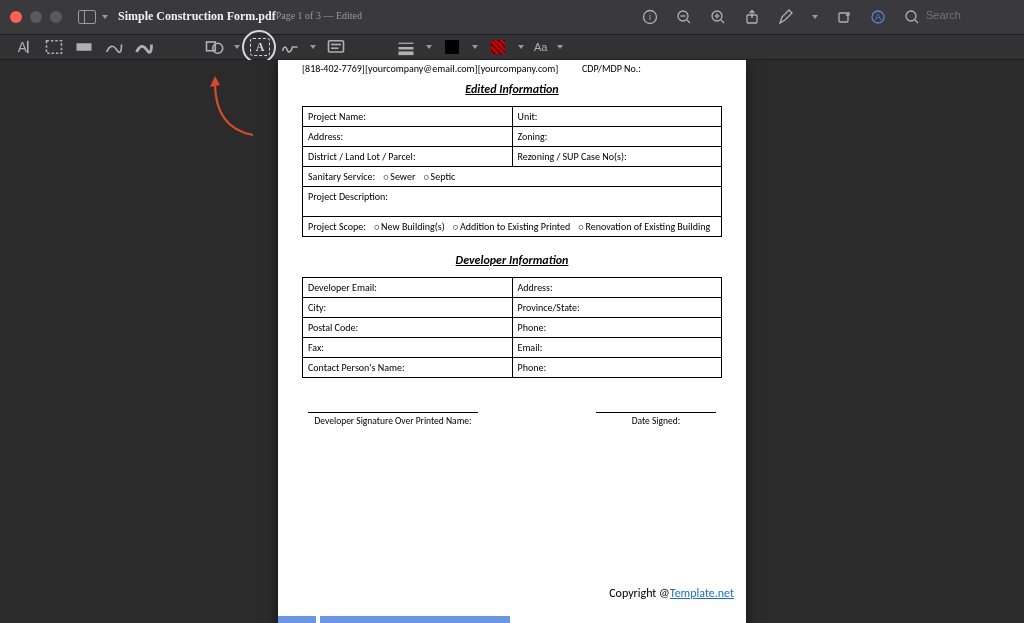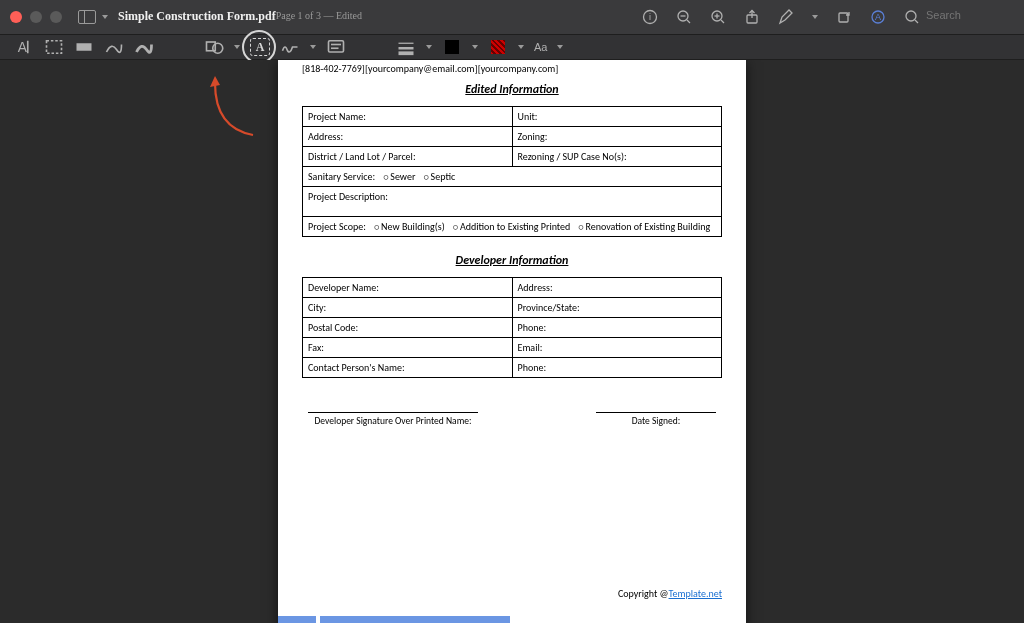--- a/index.html
+++ b/index.html
@@ -53,21 +53,21 @@
   table.form td { border:1px solid #000; padding:3px 5px; height:18px; vertical-align:top;}
   table.form td.tall { height:30px;}
   .radio-o { font-size:9px; color:#555; margin:0 2px 0 6px;}
   
   .siglines { display:flex; justify-content:space-between; margin-top:34px; padding:0 6px;}
   .sigcol { display:flex; flex-direction:column; align-items:center; }
   .sigcol .line { width:170px; border-top:1px solid #000; margin-bottom:2px;}
   .sigcol.right .line { width:120px;}
   .sigcol .lbl { font-size:9.5px;}
   
-  .copyright { position:absolute; right:24px; bottom:30px; font-size:10px;}
+  .copyright { position:absolute; right:12px; bottom:30px; font-size:12px;}
   .copyright a { color:#1a6fd1; text-decoration:underline;}
   
   .footer-bars { position:absolute; left:0; bottom:0; display:flex; gap:4px;}
   .footer-bars .b1 { width:38px; height:14px; background:#6b96e3;}
   .footer-bars .b2 { width:190px; height:14px; background:#6b96e3;}
 </style>
 </head>
 <body>
 
 <div class="titlebar">
@@ -212,20 +212,23 @@
 
 <div class="viewport">
   <div class="page">
     <div class="page-inner">
       <div class="hdr-cols">
         <div class="col">
           <span>[818-402-7769]</span>
           <span>[yourcompany@email.com]</span>
           <span>[yourcompany.com]</span>
         </div>
+        <div class="col" style="text-align:left; min-width:140px;">
+          <span>CDP/MDP No.:</span>
+        </div>
       </div>
 
       <div class="section-h">Edited Information</div>
 
       <table class="form">
         <tbody>
             <tr>
           <td style="width:50%"><span>Project Name:</span></td>
           <td><span>Unit:</span></td>
         </tr>
@@ -256,21 +259,21 @@
           </td>
         </tr>
       </tbody>
         </table>
 
       <div class="section-h">Developer Information</div>
 
       <table class="form">
         <tbody>
             <tr>
-          <td style="width:50%"><span>Developer Name:</span></td>
+          <td style="width:50%"><span>Developer Email:</span></td>
           <td><span>Address:</span></td>
         </tr>
         <tr>
           <td><span>City:</span></td>
           <td><span>Province/State:</span></td>
         </tr>
         <tr>
           <td><span>Postal Code:</span></td>
           <td><span>Phone:</span></td>
         </tr>

